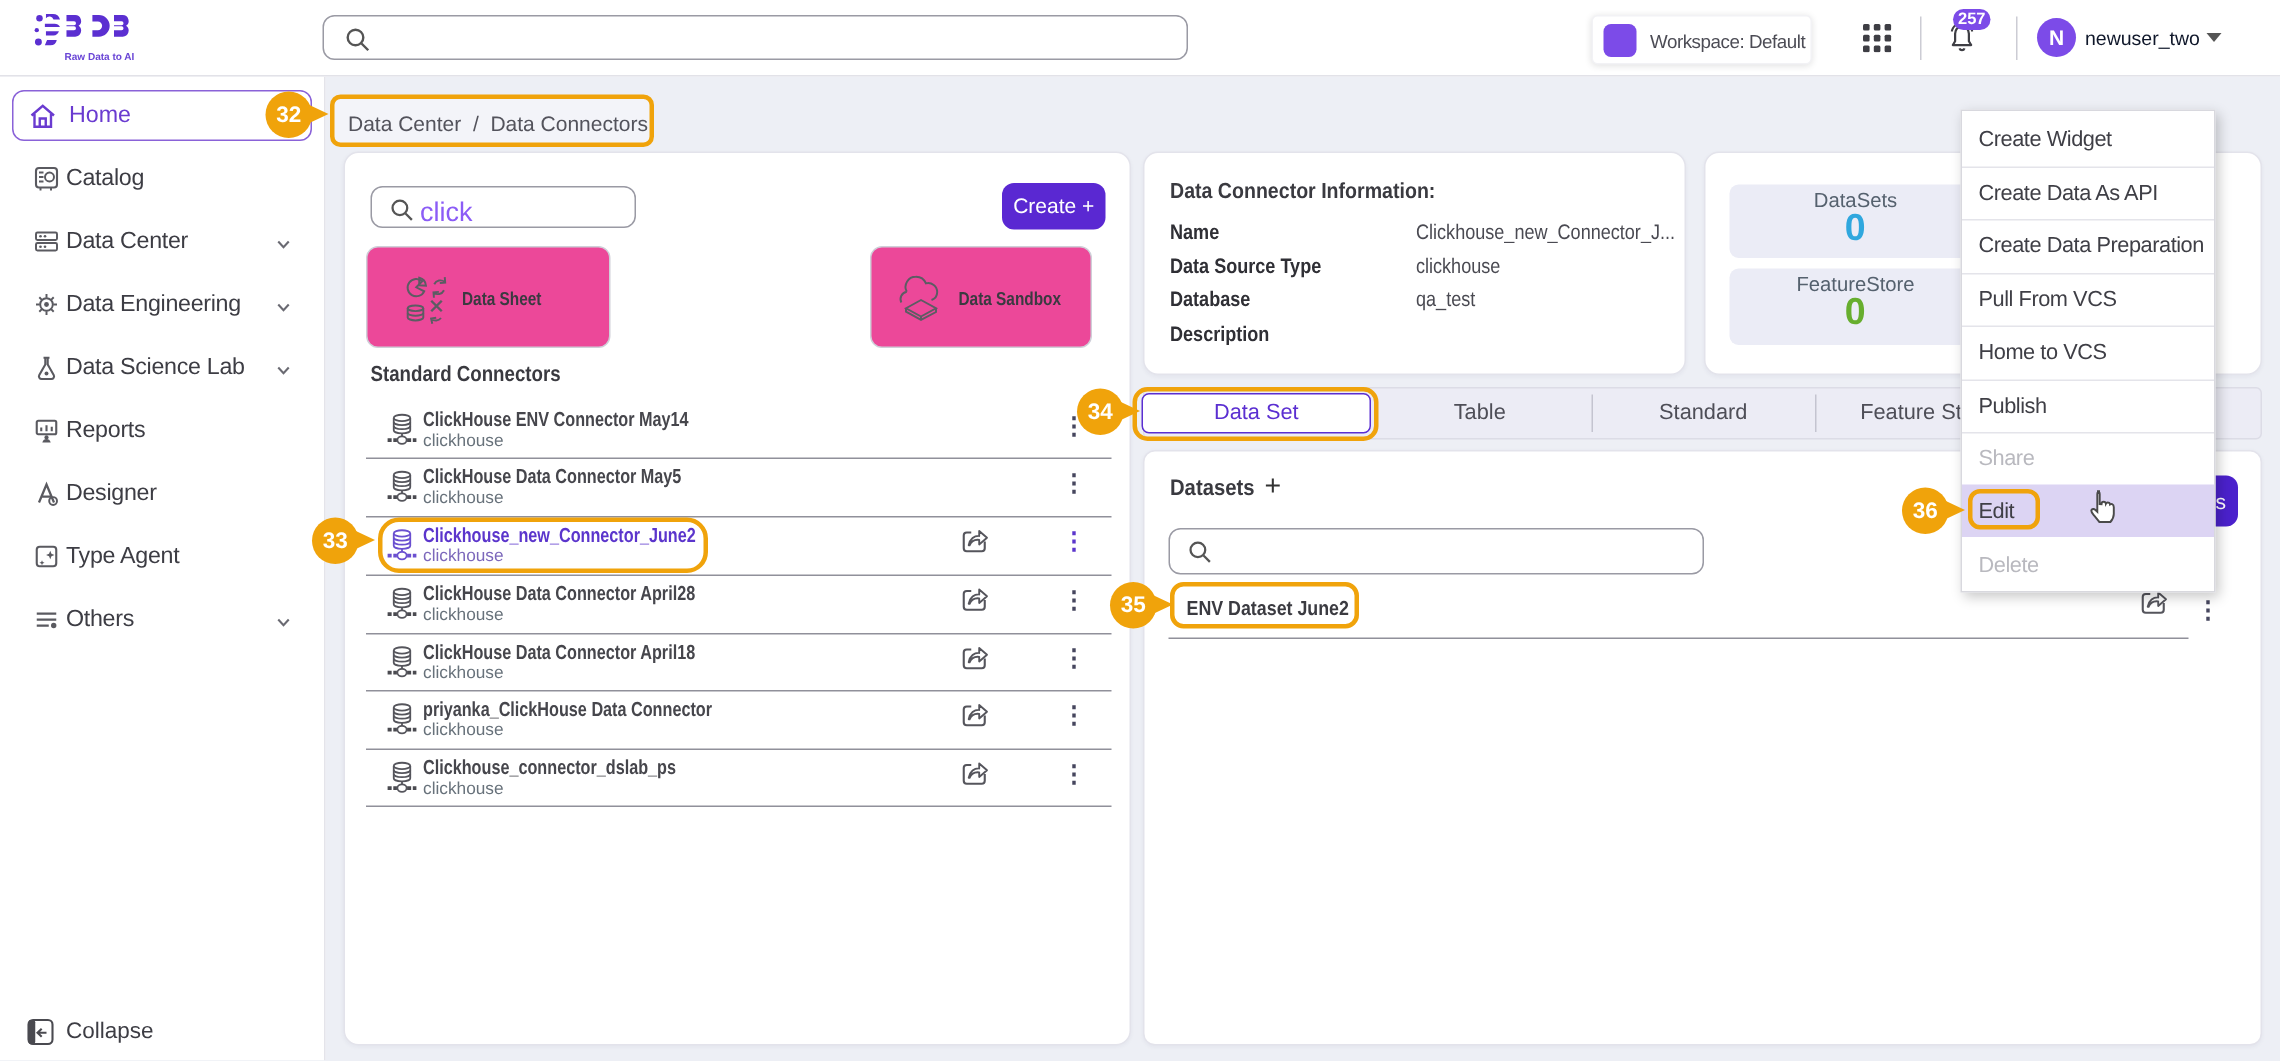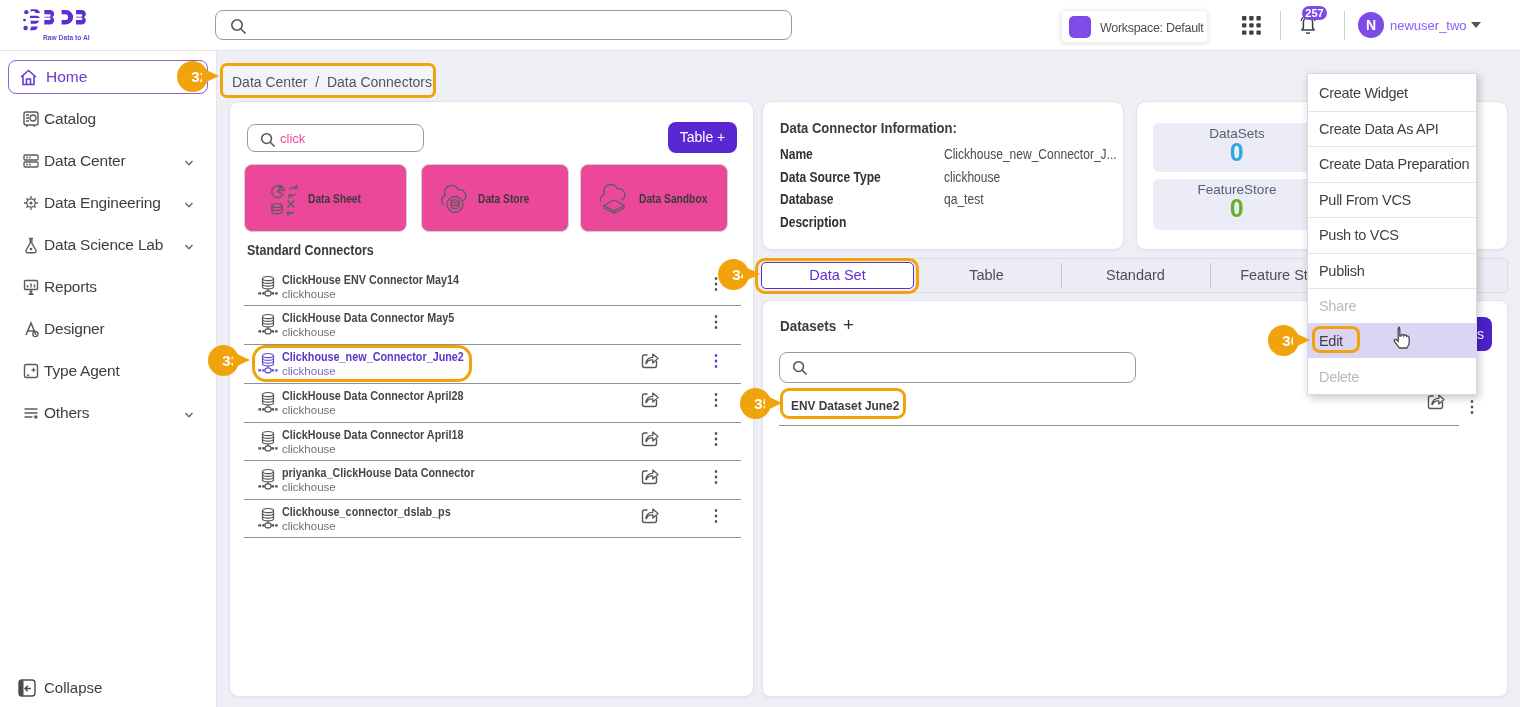--- a/index.html
+++ b/index.html
@@ -12,21 +12,21 @@
 #hsearch { position:absolute; left:215px; top:10px; width:577px; height:30px; border:1px solid #9a9aa4; border-radius:8px; background:#fff; }
 .mag { position:absolute; }
 #wschip { position:absolute; left:1061px; top:10px; width:147px; height:33px; background:#fff; border:1px solid #f2f2f5; border-radius:4px; box-shadow:0 1px 5px rgba(0,0,0,0.12); }
 #wschip .sq { position:absolute; left:7px; top:5px; width:22px; height:22px; border-radius:5px; background:#7c4be8; }
 #wschip .t { position:absolute; left:38px; top:10px; font-size:12.5px; letter-spacing:-0.3px; color:#4c4c55; white-space:nowrap; }
 #gridicon { position:absolute; left:1242px; top:16px; width:19px; height:19px; }
 .hdiv { position:absolute; top:11px; width:1px; height:29px; background:#ccccd4; }
 #bell { position:absolute; left:1297px; top:13px; }
 #badge { position:absolute; left:1302px; top:6px; min-width:25px; height:14px; background:#7c4be8; border-radius:8px; color:#fff; font-size:11px; font-weight:bold; text-align:center; line-height:14px; padding:0 3px; }
 #avatar { position:absolute; left:1358px; top:12px; width:26px; height:26px; border-radius:50%; background:#7c4be8; color:#fff; font-size:14px; font-weight:bold; text-align:center; line-height:26px; }
-#uname { position:absolute; left:1390px; top:18px; font-size:13px; color:#8b5cf6; }
+#uname { position:absolute; left:1390px; top:18px; font-size:13px; color:#0f172a; }
 #caret { position:absolute; left:1471px; top:22px; width:0; height:0; border-left:5px solid transparent; border-right:5px solid transparent; border-top:6px solid #555; }
 
 
 #sidebar { position:absolute; left:0; top:51px; width:217px; height:656px; background:#fff; border-right:1px solid #e4e4ea; z-index:4; }
 #homeitem { position:absolute; left:8px; top:9px; width:200px; height:34px; border:1.5px solid #8a62d8; border-radius:8px; background:#fff; }
 #homeitem .hlabel { position:absolute; left:37px; top:7px; font-size:15.5px; color:#6a3bd0; }
 .sitem { position:absolute; left:14px; height:24px; font-size:15.5px; letter-spacing:-0.2px; color:#3d3d44; }
 .sitem .ic { position:absolute; left:8px; top:1px; width:18px; height:18px; }
 .sitem .lb { position:absolute; left:30px; top:1px; white-space:nowrap; }
 .chev { position:absolute; width:10px; height:10px; }
@@ -37,21 +37,21 @@
 #crumbbox .t { position:absolute; left:9px; top:8px; font-size:14px; color:#53535c; white-space:nowrap; }
 
 .card { position:absolute; background:#fff; border:1px solid #e3e3eb; border-radius:10px; box-shadow:0 1px 3px rgba(40,40,80,0.05); }
 #leftpanel { left:229px; top:101px; width:525px; height:596px; }
 #infocard { left:762px; top:101px; width:362px; height:149px; }
 #statscard { left:1136px; top:101px; width:372px; height:149px; }
 #bottomcard { left:762px; top:300px; width:746px; height:397px; border-radius:8px; }
 
 
 #lsearch { position:absolute; left:17px; top:22px; width:177px; height:28px; border:1px solid #9a9aa4; border-radius:8px; }
-#lsearch .t { position:absolute; left:32px; top:6px; font-size:13px; color:#ec4899; }
+#lsearch .t { position:absolute; left:32px; top:6px; font-size:18px; color:#8b5cf6; }
 #createbtn { position:absolute; left:438px; top:20px; width:69px; height:31px; background:#5a28d2; border-radius:8px; color:#fff; font-size:14px; text-align:center; line-height:31px; }
 .typecard { position:absolute; top:62px; height:68px; border:1px solid #cfcfd8; border-radius:8px; background:#ec4899; }
 .typecard .lb { position:absolute; font-size:12.5px; font-weight:bold; color:#3a3a40; top:27px; white-space:nowrap; transform:scaleX(0.82); transform-origin:0 50%; }
 #sconn { position:absolute; left:17px; top:140px; font-size:14.5px; font-weight:bold; color:#3a3a40; white-space:nowrap; transform:scaleX(0.86); transform-origin:0 50%; }
 .crow { position:absolute; left:14px; width:497px; border-bottom:1px solid #90909a; }
 .crow .dbic { position:absolute; left:14px; top:6px; }
 .crow .nm { position:absolute; left:38px; top:4px; font-size:13.5px; font-weight:bold; color:#46464c; white-space:nowrap; transform:scaleX(0.8); transform-origin:0 50%; }
 .crow .sub { position:absolute; left:38px; top:20px; font-size:11.5px; color:#68727b; }
 .crow .share { position:absolute; left:396px; top:5px; }
 .crow .dots { position:absolute; left:464px; top:6px; color:#46465e; font-size:16px; font-weight:bold; }
@@ -86,21 +86,21 @@
 
 #menu { position:absolute; left:1307px; top:73px; width:170px; height:322px; background:#fff; border:1px solid #d8d8de; box-shadow:2px 3px 8px rgba(0,0,0,0.22); z-index:7; }
 .mi { position:absolute; left:0; width:168px; height:35px; font-size:14.5px; letter-spacing:-0.3px; color:#3f3f46; line-height:35px; padding-left:11px; white-space:nowrap; }
 .mi.dis { color:#b9b9bf; }
 .msep { position:absolute; left:0; width:168px; height:1px; background:#e4e4ea; }
 #editrow { position:absolute; left:0; top:249px; width:168px; height:35px; background:#dcd4f3; }
 
 
 .annbox { position:absolute; border:3.5px solid #f0a30b; border-radius:10px; z-index:8; }
 .callout { position:absolute; z-index:9; }
-.callout .c { position:absolute; width:31px; height:31px; border-radius:50%; background:#f0a30b; color:#fff; font-size:15px; font-weight:bold; text-align:right; line-height:31px; }
+.callout .c { position:absolute; width:31px; height:31px; border-radius:50%; background:#f0a30b; color:#fff; font-size:15px; font-weight:bold; text-align:center; line-height:31px; }
 .callout .p { position:absolute; left:25px; top:7px; width:0; height:0; border-top:8.5px solid transparent; border-bottom:8.5px solid transparent; border-left:17px solid #f0a30b; }
 
 
 #cursor { position:absolute; left:1391px; top:325px; z-index:10; }
 </style>
 </head>
 <body>
 
 <div id="header">
   <div id="logo">
@@ -260,49 +260,37 @@
   </div>
 
 <div class="card" id="leftpanel">
   <div id="lsearch">
     <svg class="mag" style="left:12px;top:7px;" width="16" height="16" viewBox="0 0 17 17">
         <circle cx="7" cy="7" r="5.2" fill="none" stroke="#555" stroke-width="1.6"></circle>
         <line x1="11" y1="11" x2="15.5" y2="15.5" stroke="#555" stroke-width="1.6"></line>
       </svg>
     <div class="t">click</div>
   </div>
-  <div id="createbtn">Table +</div>
+  <div id="createbtn">Create +</div>
   <div class="typecard" style="left:14px; width:163px;">
     <svg style="position:absolute;left:24px;top:18px;" width="30" height="33" viewBox="0 0 30 33">
       <g fill="none" stroke="#5c5c63" stroke-width="1.3">
         <path d="M12.5 4.5 A 5.8 5.8 0 1 0 13.8 11.2 L 8.5 8.5 Z"></path>
         <path d="M10.5 2.2 A 6 6 0 0 1 15 7.5 L 10.5 7.2 Z"></path>
         <path d="M20.5 6.5 a 4.5 4.5 0 0 1 7 -1.5 M27.5 1.8 l0.3 3.6 -3.6 0.3"></path>
         <path d="M28 9.5 a 4.5 4.5 0 0 1 -7 1.5 M21.3 14.5 l-0.3 -3.6 3.6 -0.3" transform="translate(-1,1)"></path>
         <path d="M18.5 17.5 l7 7 M25.5 17.5 l-7 7" stroke-width="1.6"></path>
         <ellipse cx="8" cy="22.5" rx="5.2" ry="1.9"></ellipse>
         <path d="M2.8 22.5 v6.2 c0 1 2.3 1.9 5.2 1.9 s5.2 -.9 5.2 -1.9 v-6.2"></path>
         <path d="M2.8 25.6 c0 1 2.3 1.9 5.2 1.9 s5.2 -.9 5.2 -1.9"></path>
         <path d="M18.5 29.5 a 4.5 4.5 0 0 0 6.5 -0.5 M19.2 32.8 l-0.8 -3.4 3.4 -0.6"></path>
       </g>
     </svg>
     <div class="lb" style="left:63px;">Data Sheet</div>
   </div>
-  <div class="typecard" style="left:191px; width:148px;">
-    <svg style="position:absolute;left:17px;top:16px;" width="32" height="34" viewBox="0 0 32 34">
-      <g fill="none" stroke="#5c5c63" stroke-width="1.3">
-        <path d="M6.5 14.5 a6.8 6.8 0 0 1 6 -10 a7.2 7.2 0 0 1 6.8 4.4 a6 6 0 0 1 7.5 5.8 a5.6 5.6 0 0 1 -3.4 5.2 M6.5 14.5 a5 5 0 0 0 -1.2 9.3"></path>
-        <circle cx="16" cy="23.5" r="8"></circle>
-        <ellipse cx="16" cy="20.4" rx="3.9" ry="1.5"></ellipse>
-        <path d="M12.1 20.4 v2.8 c0 .8 1.7 1.5 3.9 1.5 s3.9 -.7 3.9 -1.5 v-2.8"></path>
-        <path d="M12.1 23.2 v2.8 c0 .8 1.7 1.5 3.9 1.5 s3.9 -.7 3.9 -1.5 v-2.8"></path>
-      </g>
-    </svg>
-    <div class="lb" style="left:56px;">Data Store</div>
-  </div>
   <div class="typecard" style="left:350px; width:148px;">
     <svg style="position:absolute;left:16px;top:16px;" width="34" height="34" viewBox="0 0 34 34">
       <g fill="none" stroke="#5c5c63" stroke-width="1.3">
         <path d="M7.5 13.5 a6.8 6.8 0 0 1 6 -10 a7.2 7.2 0 0 1 6.8 4.4 a6 6 0 0 1 7.5 5.8 a5.6 5.6 0 0 1 -3.8 5.3 M7.5 13.5 a5 5 0 0 0 -3.6 7.2"></path>
         <path d="M7 24.5 L17 19 L27 24.5 L17 30 Z"></path>
         <path d="M7 24.5 v2.3 L17 32.3 L27 27 v-2.3"></path>
         <path d="M17 30 v2.3"></path>
       </g>
     </svg>
     <div class="lb" style="left:58px;">Data Sandbox</div>
@@ -518,21 +506,21 @@
 
 <div id="menu">
   <div class="mi" style="top:2px;">Create Widget</div>
   <div class="msep" style="top:37px;"></div>
   <div class="mi" style="top:38px;">Create Data As API</div>
   <div class="msep" style="top:72px;"></div>
   <div class="mi" style="top:73px;">Create Data Preparation</div>
   <div class="msep" style="top:108px;"></div>
   <div class="mi" style="top:109px;">Pull From VCS</div>
   <div class="msep" style="top:143px;"></div>
-  <div class="mi" style="top:144px;">Push to VCS</div>
+  <div class="mi" style="top:144px;">Home to VCS</div>
   <div class="msep" style="top:179px;"></div>
   <div class="mi" style="top:180px;">Publish</div>
   <div class="msep" style="top:214px;"></div>
   <div class="mi dis" style="top:215px;">Share</div>
   <div id="editrow"></div>
   <div class="mi" style="top:250px;">Edit</div>
   <div class="mi dis" style="top:286px;">Delete</div>
 </div>
 
 <div class="annbox" id="ann33" style="left:252px;top:345px;width:220px;height:37px;border-radius:14px;"></div>

